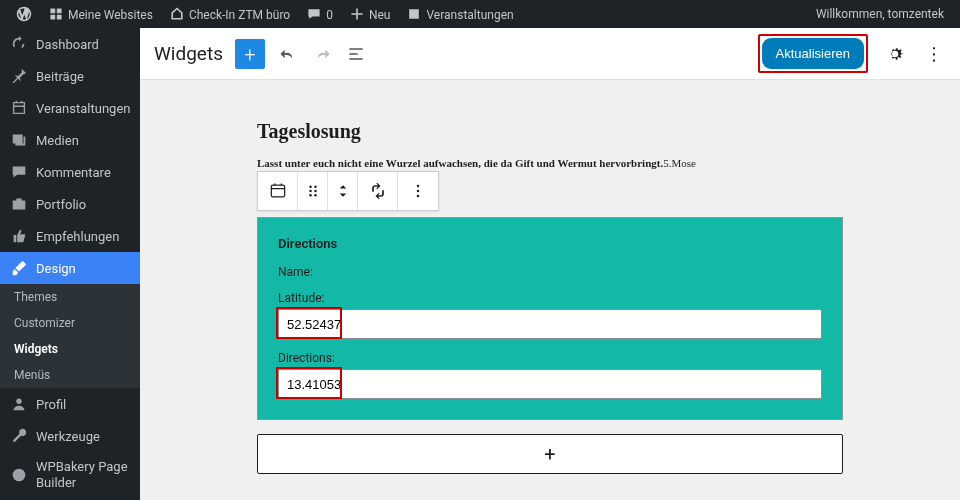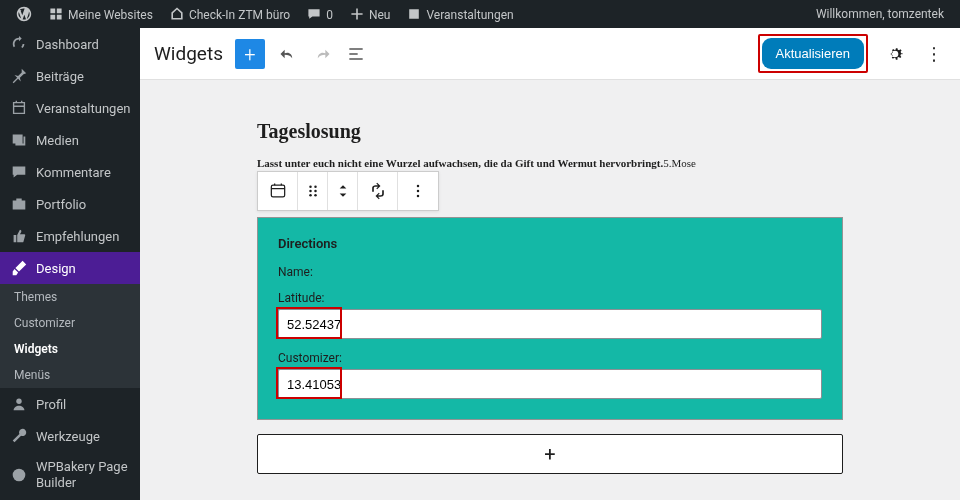--- a/index.html
+++ b/index.html
@@ -9,21 +9,21 @@
 .adminbar{height:28px;background:#1d2327;color:#c3c6c8;display:flex;align-items:center;padding:0 8px;font-size:12px}
 .adminbar .ab-item{display:flex;align-items:flex-end;gap:4px;padding:0 8px;cursor:pointer}
 .adminbar .ab-spacer{flex:1}
 .ab-icon{width:16px;height:16px;display:inline-flex;align-items:center;justify-content:center;fill:#c3c6c8}
 
 
 .wrap{display:flex;height:472px}
 .sidebar{width:140px;background:#1d2327;color:#c3c6c8;display:flex;flex-direction:column;font-size:13px}
 .menu-item{display:flex;align-items:center;gap:8px;padding:7px 10px;cursor:pointer;color:#c3c6c8}
 .menu-sep{height:6px}
-.menu-item.active{background:#4c1d95;color:#fff;position:relative}
+.menu-item.active{background:#3b82f6;color:#fff;position:relative}
 .menu-item.active::after{content:"";position:absolute;right:-6px;top:50%;margin-top:-6px;border:6px solid transparent;border-right-color:#f0f0f1}
 .menu-item.active::before{content:"";position:absolute;right:0;top:0;bottom:0}
 .sub{background:#2c3338}
 .sub .sub-item{padding:6px 10px 6px 14px;cursor:pointer;color:#b4b9be;font-size:12px}
 .sub .sub-item.current{color:#fff;font-weight:600}
 .collapse{margin-top:auto;padding:8px 10px;display:flex;align-items:center;gap:8px;cursor:pointer;color:#8c8f94;font-size:12px}
 .mico{width:18px;height:18px;display:inline-flex;align-items:center;justify-content:center}
 .mico svg{width:18px;height:18px;fill:#9ba1a6}
 .menu-item.active .mico svg{fill:#fff}
 
@@ -308,21 +308,21 @@
 
           <div class="field">
             <label>Latitude:</label>
             <div class="inputwrap">
               <input type="text" value="52.52437" style="">
               <div class="hl" style="width:66px"></div>
             </div>
           </div>
 
           <div class="field" style="margin-bottom:0">
-            <label>Customizer:</label>
+            <label>Directions:</label>
             <div class="inputwrap">
               <input type="text" value="13.41053" style="">
               <div class="hl" style="width:66px"></div>
             </div>
           </div>
         </div>
 
         <div class="addblock">+</div>
       </div>
     </div>

